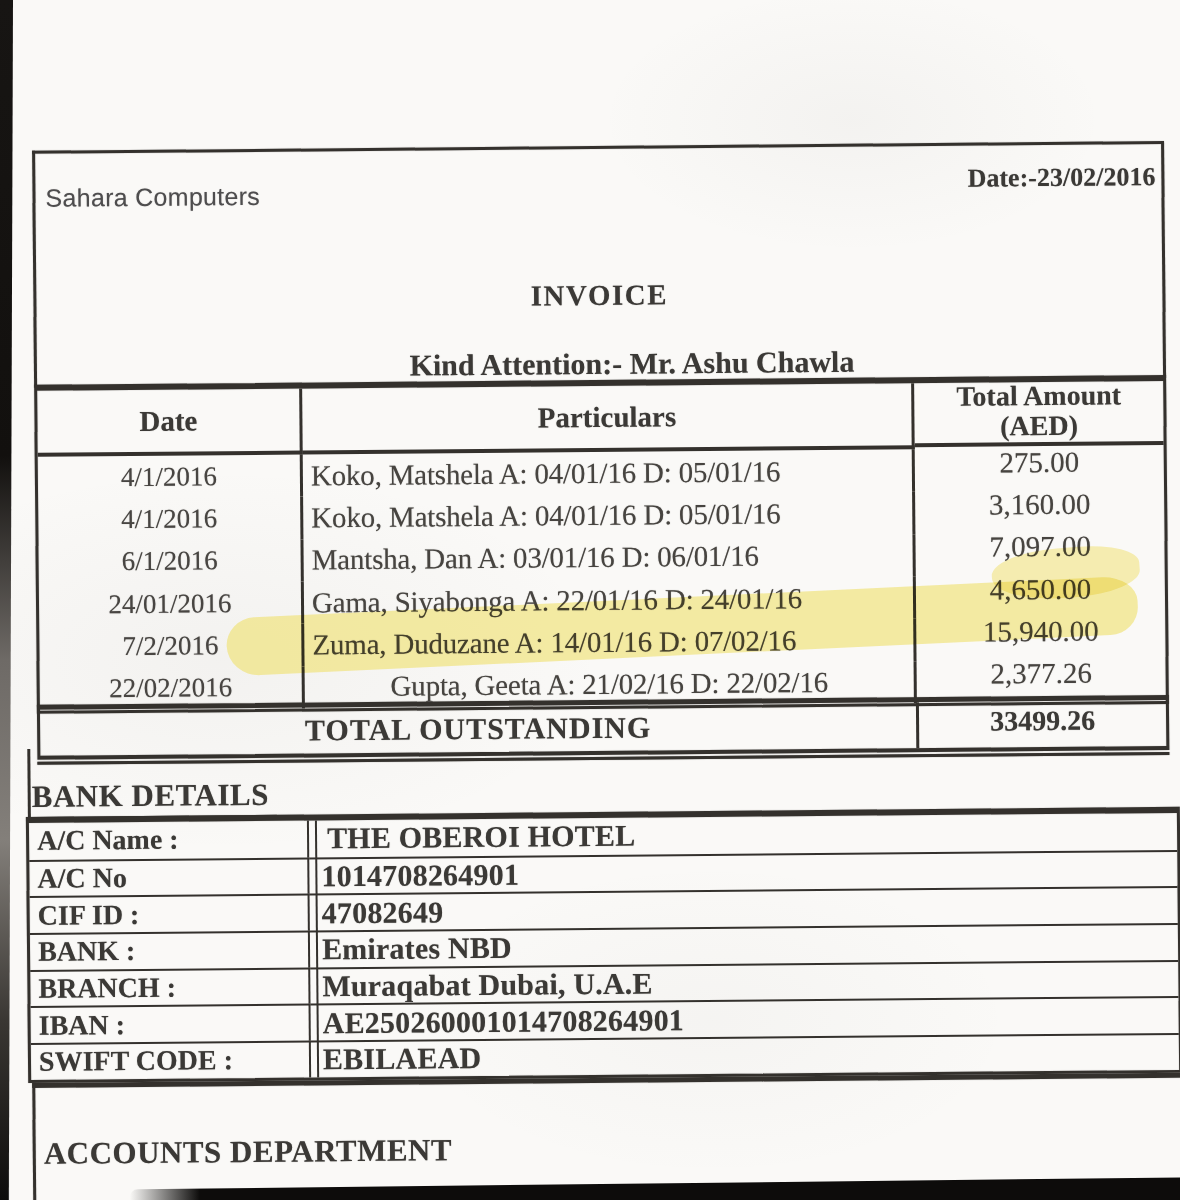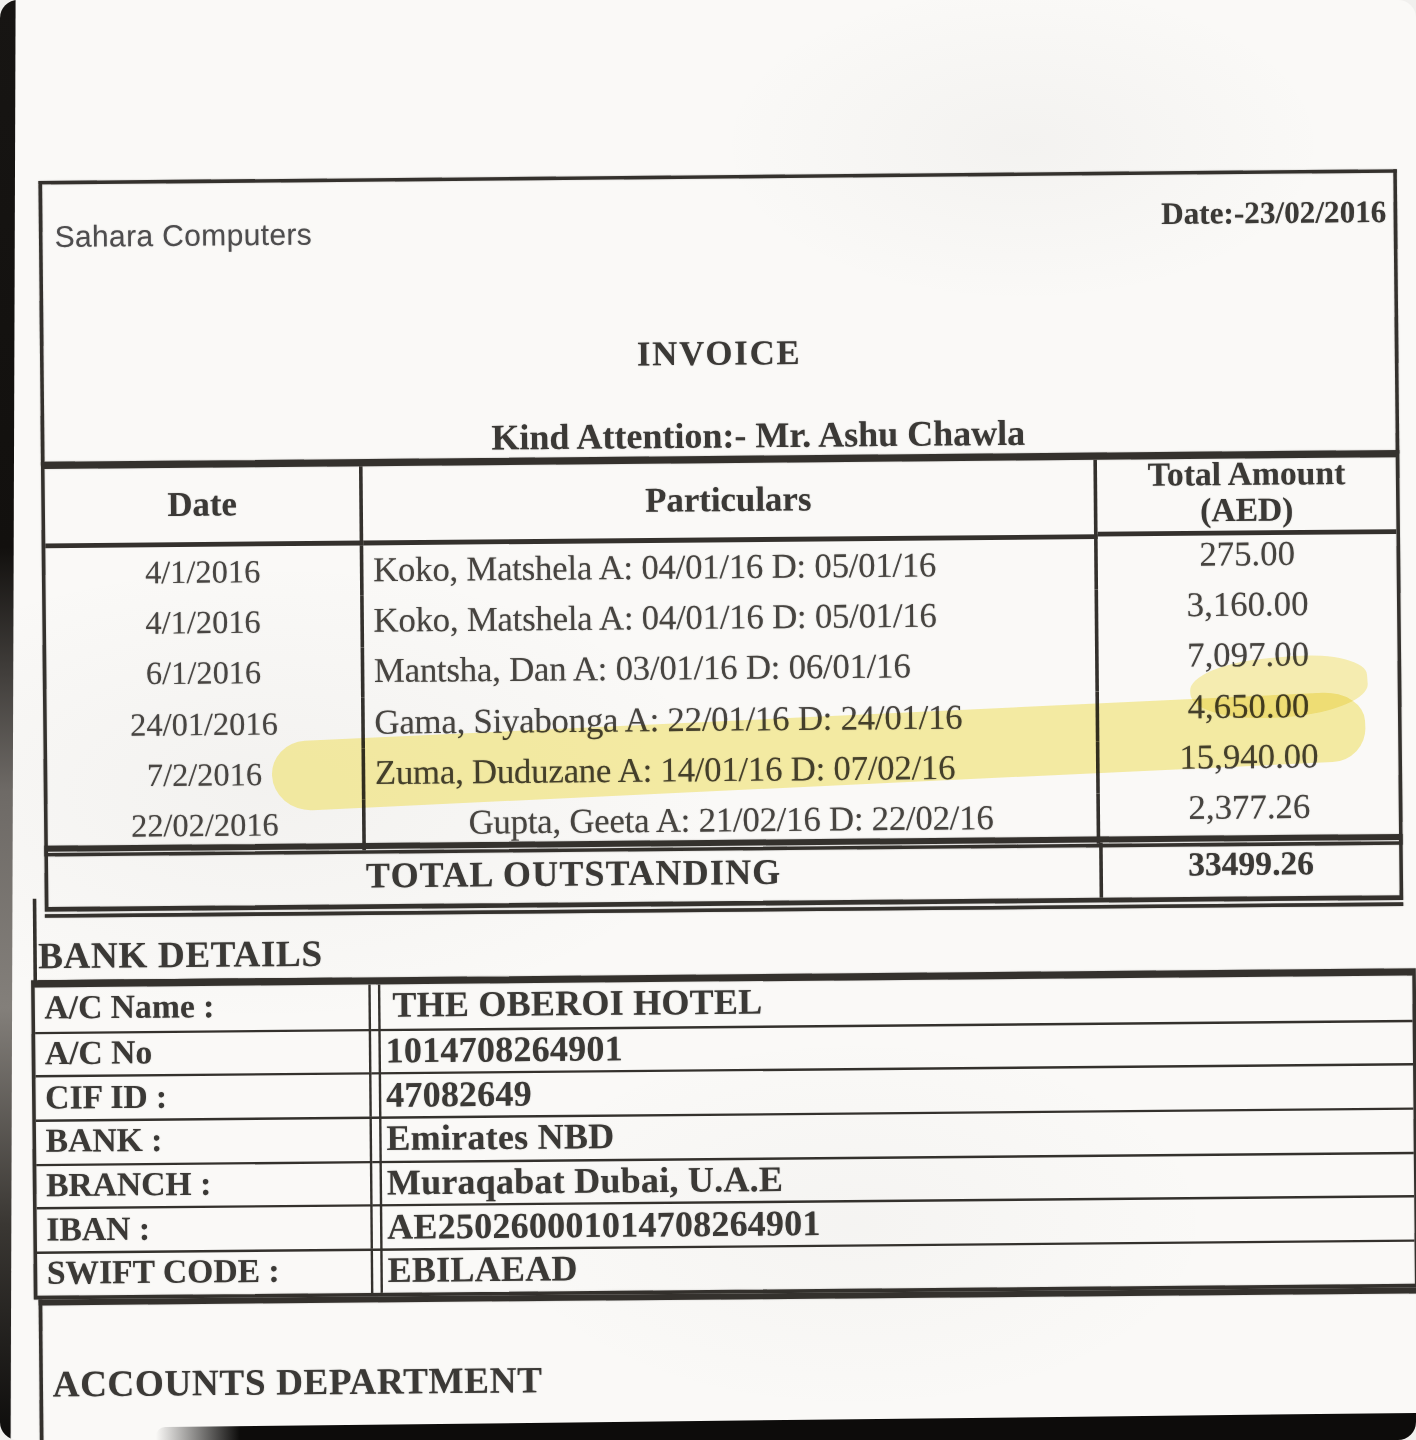--- a/index.html
+++ b/index.html
@@ -1,18 +1,18 @@
 <!DOCTYPE html>
 <html><head>
 <meta charset="utf-8">
 <style>
   html,body{margin:0;padding:0;}
   body{width:1180px;height:1200px;overflow:hidden;background:#f1f0ee;}
   .stage{position:relative;width:1180px;height:1200px;overflow:hidden;
-         font-family:"Liberation Serif","DejaVu Serif",serif;border-radius:15px;}
+         font-family:"Liberation Serif","DejaVu Serif",serif;}
   .paper{position:absolute;left:10px;top:0;right:0;bottom:0;background-color:#faf9f7;
     background-image:
       radial-gradient(ellipse 420px 220px at 72% 10%, rgba(120,118,112,.05), transparent 60%),
       radial-gradient(ellipse 640px 320px at 18% 55%, rgba(110,108,104,.05), transparent 60%),
       radial-gradient(ellipse 500px 260px at 60% 85%, rgba(120,118,112,.04), transparent 60%);}
   
   .edge-left{position:absolute;left:0;top:0;width:13px;height:1200px;
     background:linear-gradient(180deg,#171513 0%,#12100e 38%,#6e6a66 55%,#837f7a 70%,#3a3733 85%,#0d0c0b 100%);
     transform:rotate(.2deg);transform-origin:top left;}
   .edge-bottom{position:absolute;left:130px;top:1183px;width:1120px;height:70px;

